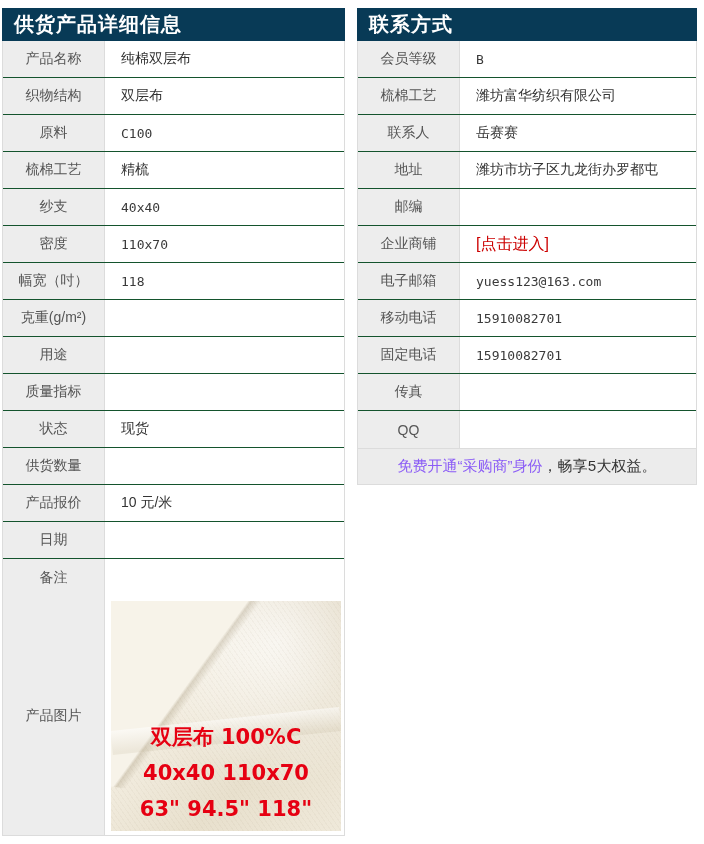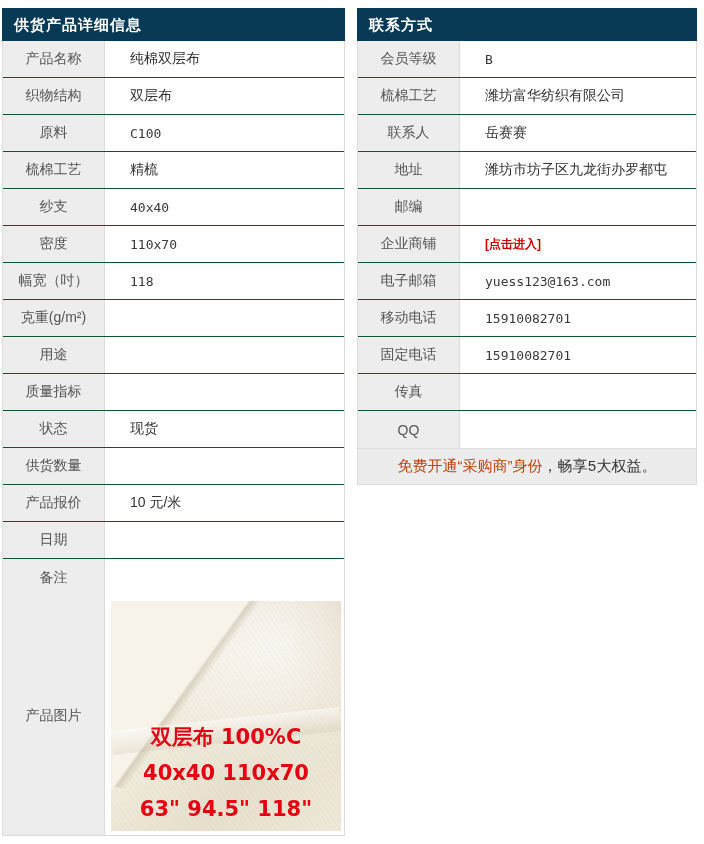--- a/index.html
+++ b/index.html
@@ -8,21 +8,21 @@
   .page { position:relative; width:704px; height:844px; background:#fff; }
   .panels { display:flex; gap:12px; padding:8px 7px 0 2px; align-items:flex-start; }
 
   .panel { background:#fff; }
   .panel.left  { width:343px; }
   .panel.right { width:340px; }
 
   .panel-header {
     height:33px; line-height:33px;
     background:#083a56; color:#ffffff;
-    font-weight:bold; font-size:15px;
+    font-weight:bold; font-size:20px;
     padding-left:12px;
     letter-spacing:1px;
   }
 
   .tbl-body {
     border-left:1px solid #dcdcdc;
     border-right:1px solid #dcdcdc;
     border-bottom:1px solid #dcdcdc;
   }
 
@@ -32,27 +32,27 @@
   .cell-label {
     width:102px; flex:0 0 102px;
     background:#ededed;
     border-right:1px solid #dcdcdc;
     display:flex; align-items:center; justify-content:center;
     font-size:14px; color:#555; text-align:center;
     padding:2px;
   }
   .cell-value {
     flex:1; display:flex; align-items:center;
-    padding:2px 25px;
+    padding:2px 16px;
     font-size:14px; color:#333;
     word-break:break-all;
   }
   .cell-value.mono { font-family:"DejaVu Sans Mono", monospace; font-size:13px; color:#3a3a3a; }
 
-  .link { color:#cc0000; cursor:pointer; font-size:12px;font-weight:bold; }
+  .link { color:#cc0000; cursor:pointer; font-size:16px; }
 
   
   .image-row { min-height:239px; }
   .image-row .cell-value { padding:5px 8px 4px 6px; align-items:flex-start; }
   .product-image {
     position:relative; width:230px; height:230px; overflow:hidden;
     background:
       repeating-linear-gradient(55deg, rgba(120,100,70,0.045) 0 1px, rgba(0,0,0,0) 1px 4px),
       radial-gradient(ellipse at 72% 18%, rgba(255,255,255,0.65), rgba(255,255,255,0) 55%),
       linear-gradient(205deg, rgba(210,198,172,0.45) 0%, rgba(255,255,255,0) 28%),
@@ -78,21 +78,21 @@
   }
 
   
   .promo-row {
     height:36px;
     background:#ececec;
     border:1px solid #dcdcdc; border-top:none;
     display:flex; align-items:center; justify-content:center;
     font-size:15px; color:#333;
   }
-  .promo-red { color:#c2410c; cursor:pointer; }
+  .promo-red { color:#8b5cf6; cursor:pointer; }
   .promo-dark { color:#333;font-family:Liberation Mono, monospace; }
 </style>
 </head>
 <body>
 
 <div class="page">
   <div class="panels">
 
     <div class="panel left">
       <div class="panel-header">供货产品详细信息</div>

